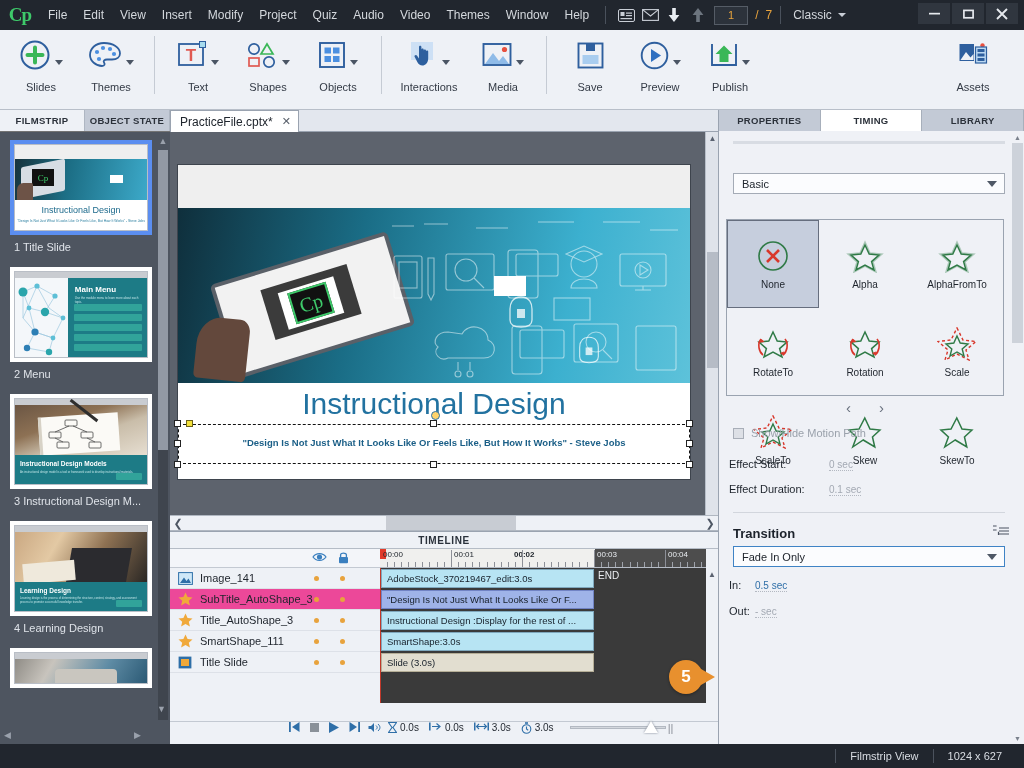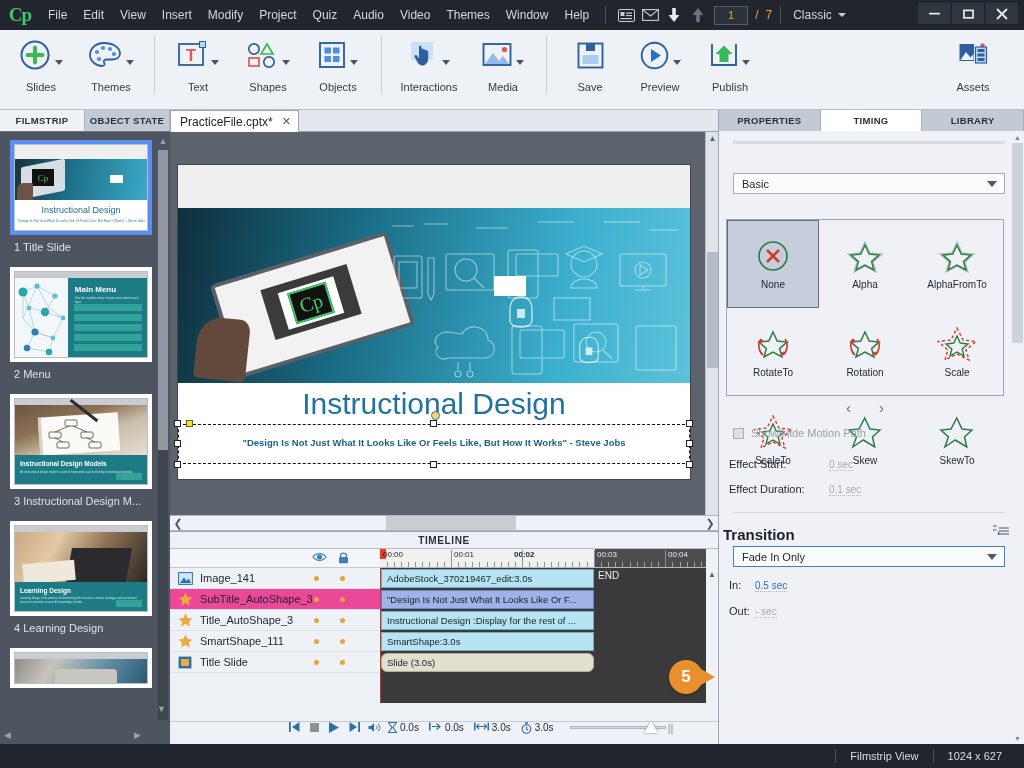--- a/index.html
+++ b/index.html
@@ -221,21 +221,21 @@
   .fx-lbl { font-size:10px; color:#1e242c; margin-top:2px;}
   .fx-nav { position:absolute; left:7px; top:268px; width:278px; display:flex; justify-content:center; gap:28px; color:#69717e; font-size:15px;}
   .chk-row { position:absolute; left:14px; top:296px; display:flex; align-items:center; gap:7px;}
   .chkbox { width:11px; height:11px; background:#dde0e6; border:1px solid #a8aeb8;}
   .chk-lbl { font-size:11px; color:#9aa1ab;}
   .fld-row { position:absolute; left:10px; display:flex; align-items:baseline;}
   .fld-lbl { font-size:11px; color:#1e242c; width:100px;}
   .fld-val { font-size:10px; color:#a3a9b3; border-bottom:1px dotted #b3b8c1;}
   .fld-val.active { color:#2f6fa8; }
   .hr { position:absolute; left:14px; width:272px; height:1px; background:#d2d6dd;}
-  .sect-title { position:absolute; left:4px; font-size:15px; font-weight:bold; color:#1b212a;}
+  .sect-title { position:absolute; left:14px; font-size:13px; font-weight:bold; color:#1b212a;}
   .sect-menu { position:absolute; right:16px; font-size:11px; color:#4b5361;}
   .trans-dd {
     position:absolute; left:14px; top:384px; width:272px; height:21px;
     background:#fbfcfe; border:1px solid #3f83c5; font-size:11px; color:#20262e;
     display:flex; align-items:center; padding-left:8px;
   }
   .rp-scroll { position:absolute; right:1px; top:21px; width:11px; height:613px; background:#eff1f6;}
   .rp-sc-arrow { width:11px; height:12px; display:flex; align-items:center; justify-content:center; font-size:7px; color:#7a818c;}
   .rp-sc-thumb { position:absolute; left:0; top:12px; width:11px; height:200px; background:#cdd2da;}
 
@@ -856,21 +856,21 @@
       <div class="ruler-tick" style="left:307px;height:5px;background:#9ea2aa;"></div>
         <div class="ruler-tick" style="left:314px;height:5px;background:#9ea2aa;"></div>
       <div class="ruler-tick" style="left:321px;height:5px;background:#9ea2aa;"></div>
     </div>
 
     <div class="tracks">
       <div class="bar cyan" style="left:1px;top:1px;width:213px;">AdobeStock_370219467_edit:3.0s</div>
       <div class="bar blue" style="left:1px;top:22px;width:213px;">"Design Is Not Just What It Looks Like Or F...</div>
       <div class="bar cyan" style="left:1px;top:43px;width:213px;">Instructional Design :Display for the rest of ...</div>
       <div class="bar cyan" style="left:1px;top:64px;width:213px;">SmartShape:3.0s</div>
-      <div class="bar tan" style="left:1px;top:85px;width:213px;border-radius:6px;">Slide (3.0s)</div>
+      <div class="bar tan" style="left:1px;top:85px;width:213px;">Slide (3.0s)</div>
       <div class="endlbl" style="left:218px;top:2px;">END</div>
       <div class="playhead"></div>
     </div>
 
     <div class="tl-vscroll">
       <div class="tl-vs-arrow">▲</div>
       <div style="height:136px;"></div>
       <div class="tl-vs-arrow">▼</div>
     </div>
 

